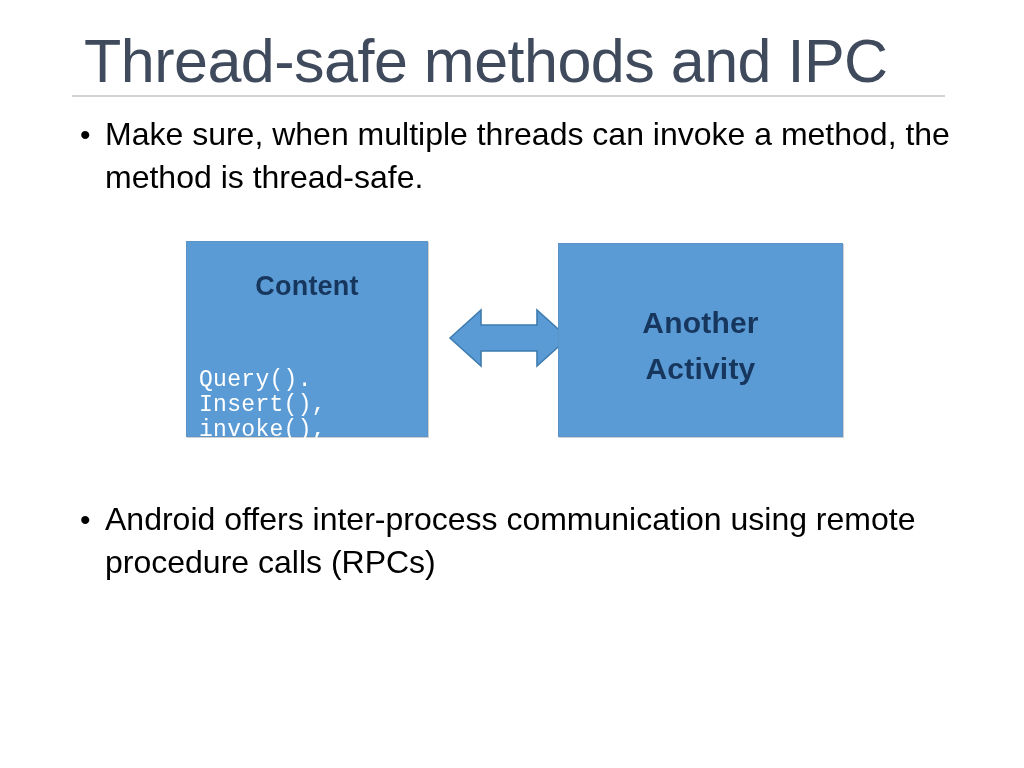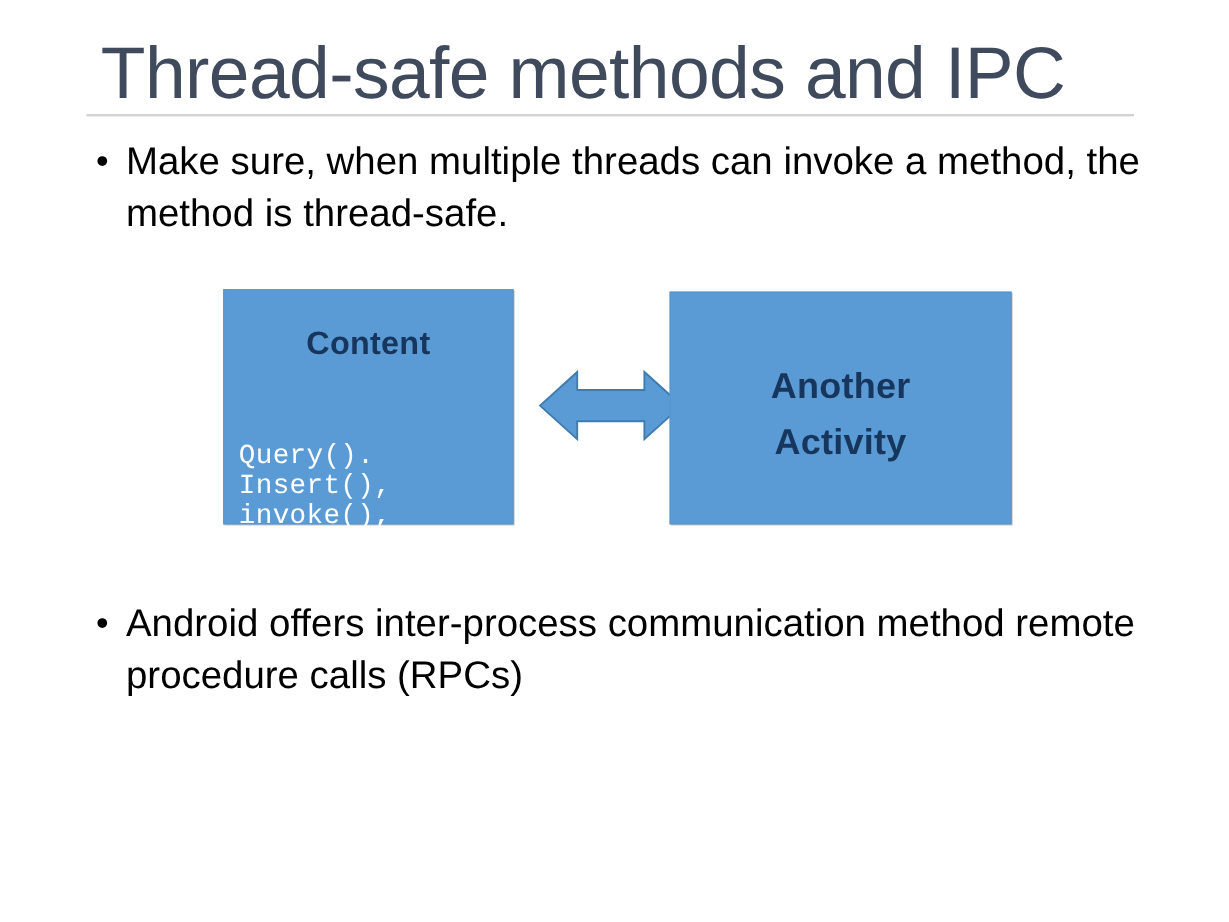--- a/index.html
+++ b/index.html
@@ -181,16 +181,16 @@
       <div class="box-title" id="aa-title">
         <div>Another</div>
         <div>Activity</div>
       </div>
     </div>
 
   </div>
 
   <div class="bullet" id="bullet-two">
     <span class="bullet-dot">•</span>
-    <span class="bullet-text">Android offers inter-process communication method remote procedure calls (RPCs)</span>
+    <span class="bullet-text">Android offers inter-process communication using remote procedure calls (RPCs)</span>
   </div>
 
 </div>
 
 </body></html>

